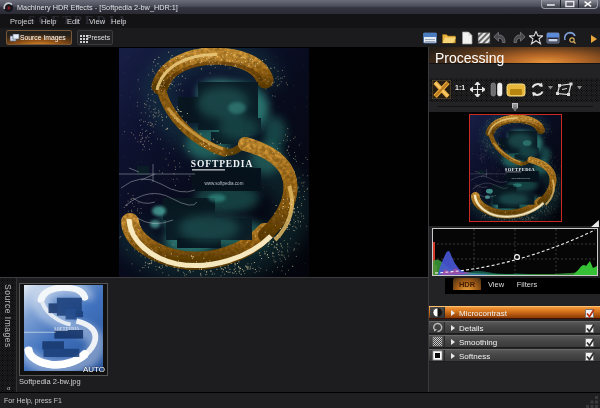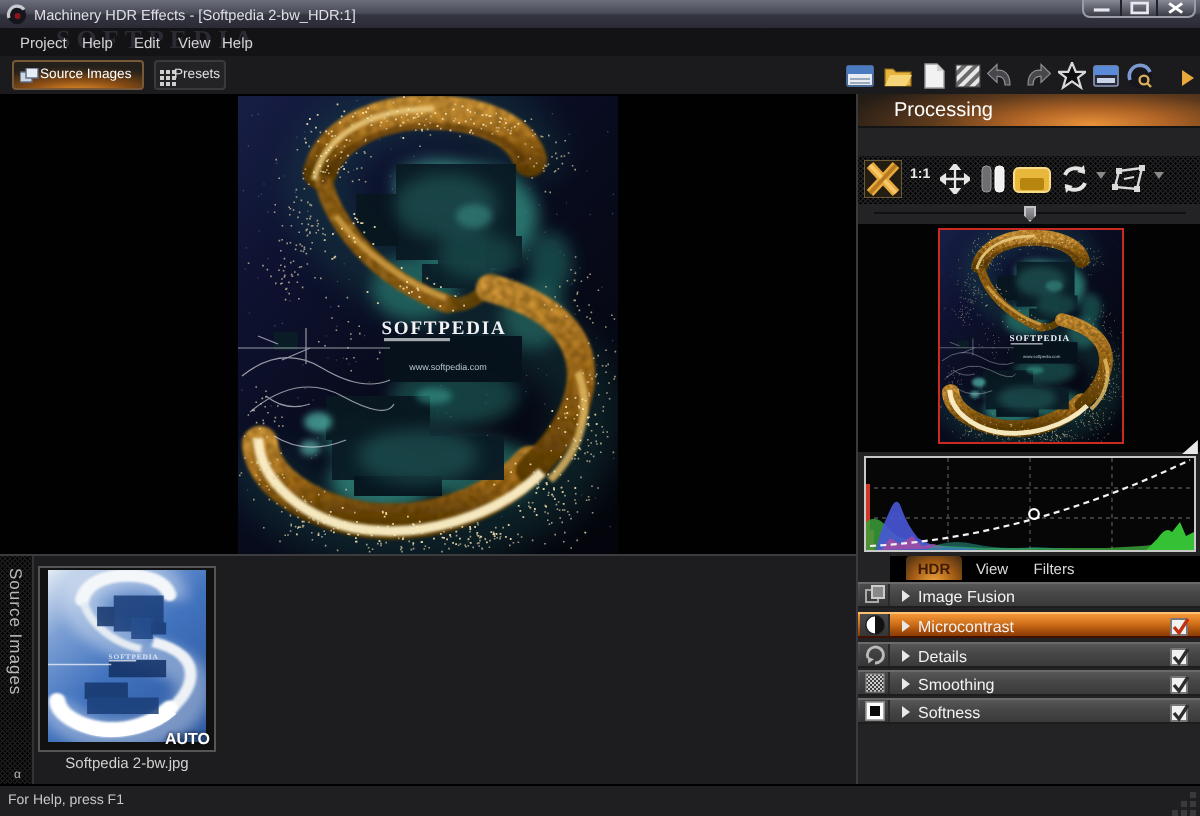--- a/index.html
+++ b/index.html
@@ -13,21 +13,21 @@
 #menubar{left:0;top:14px;width:600px;height:14px;background:#131316}
 #menubar span{color:#d4d4d6;font-size:7.5px;position:absolute;top:3px}
 #toolbar{left:0;top:28px;width:600px;height:19px;background:#1b1b1d}
 #tabSrc{left:6px;top:2px;width:66px;height:15px;border:1px solid #77593a;border-radius:2px;background:radial-gradient(ellipse 90% 100% at 50% 115%,#e8922c 0,#8a4d14 45%,#352718 85%,#23201c 100%)}
 #tabSrc span{position:absolute;left:13px;top:3px;color:#fff;font-size:6.8px}
 #tabPre{left:77px;top:2px;width:36px;height:15px;border:1px solid #3a3a3c;border-radius:2px;background:#232325}
 #tabPre span{position:absolute;left:9px;top:3px;color:#e0e0e0;font-size:6.8px}
 #canvas{left:0;top:47px;width:428px;height:230px;background:#010102;overflow:hidden}
 #rpanel{left:428px;top:47px;width:172px;height:345px;background:#232325;border-left:1px solid #3a3a3c}
 #prochdr{left:0;top:0;width:171px;height:17px;background:radial-gradient(ellipse 75% 160% at 68% 95%,#e8923a 0,#b06426 30%,#5e3a1c 62%,#241d16 100%);border-bottom:1px solid #141414}
-#prochdr span{position:absolute;left:18px;top:3px;color:#fff;font-size:10px}
+#prochdr span{position:absolute;left:6px;top:3px;color:#fff;font-size:14px}
 #navbar{left:0;top:17px;width:171px;height:14px;background:linear-gradient(180deg,#323234,#262628);border-bottom:1px solid #1a1a1a}
 #navbar span{position:absolute;left:26px;top:2.5px;color:#e2e2e2;font-size:8px}
 #navicons{left:0;top:31px;width:171px;height:24px}
 #navslider{left:0;top:55px;width:171px;height:10px}
 #navview{left:0;top:65px;width:171px;height:114px;background:#030304}
 #histo{left:3px;top:181px;width:166px;height:48px;background:#060606;border:1px solid #c9c9c9}
 #tabs2{left:16px;top:231px;width:171px;height:16px;background:#000000}
 .t2{position:absolute;top:0;height:12px;color:#dcdcdc;font-size:7.5px;text-align:center;padding-top:2px}
 #tabHDR{left:8px;width:28px;background:radial-gradient(ellipse at 50% 110%,#f0a43c 0,#a05a14 55%,#3c2a16 100%);color:#401c06;font-weight:bold;border-radius:2px 2px 0 0}
 #tabBasic{left:38px;width:26px}
@@ -36,21 +36,21 @@
 .row .ic{position:absolute;left:1px;top:0;width:15px;height:11px;background:linear-gradient(180deg,#4a4a4a,#353535);border-right:1px solid #2a2a2a}
 .row .ar{position:absolute;left:22px;top:2.5px;width:0;height:0;border-left:4px solid #e8e8e8;border-top:3px solid transparent;border-bottom:3px solid transparent}
 .row .lb{position:absolute;left:30px;top:1.5px;color:#f2f2f2;font-size:8px}
 .row .cb{position:absolute;right:6px;top:1.5px;width:9px;height:9px;background:#f2f2f2;border:1px solid #777;border-radius:1px}
 #rowMC{background:linear-gradient(180deg,#f5983a 0,#d4741c 40%,#a9500c 75%,#8a3c06 100%);border-top:1px solid #ffc070;border-bottom:1px solid #401000}
 
 #blpanel{left:0;top:277px;width:428px;height:115px;background:#1d1d1f;border-top:1px solid #3c3c3e}
 #vstrip{left:0;top:0;width:17px;height:115px;border-right:1px solid #333;}
 #vstrip span{position:absolute;left:3px;top:6px;color:#b8b8b8;font-size:8.5px;writing-mode:vertical-lr;letter-spacing:.5px}
 #thumbcell{left:19px;top:5px;width:89px;height:93px;background:#111;border:1px solid #555}
-#caption{left:19px;top:99px;width:89px;text-align:center;color:#d0d0d0;font-size:7.5px}
+#caption{left:19px;top:99px;width:89px;color:#d0d0d0;font-size:7.5px}
 #statusbar{left:0;top:392px;width:600px;height:16px;background:#1f1f21;border-top:1px solid #000;color:#c8c8c8;font-size:7px}
 #statusbar span{position:absolute;left:4px;top:4px}
 .tbi{position:absolute;top:3px;width:14px;height:14px}
 </style></head><body>
 
 <div class="abs" id="title">
  <svg class="abs" style="left:3px;top:2px" width="11" height="11" viewBox="0 0 11 11">
   <circle cx="5.5" cy="5.5" r="4.6" fill="#15161c"></circle>
   <path d="M1.5 7 A4.4 4.4 0 0 1 5.5 1.1 A4.4 4.4 0 0 1 9 2.8" stroke="#c8cad2" stroke-width="1.6" fill="none"></path>
   <circle cx="5.8" cy="6" r="1.5" fill="#8a1420"></circle>
@@ -348,30 +348,20 @@
   <path d="M30 46 q10 -6 24 -3 t30 1.5 l20 1z" fill="#2a9a8a" opacity=".55"></path>
   <path d="M2 44 Q80 40 162 1" fill="none" stroke="#f2f2f2" stroke-width="1.1" stroke-dasharray="3 2.2"></path>
   <circle cx="84" cy="28" r="2.4" fill="#060606" stroke="#fff" stroke-width="1.1"></circle>
  </svg>
     </div>
  <div class="abs" id="tabs2">
    <div class="t2" id="tabHDR">HDR</div>
       <div class="t2" id="tabBasic">View</div>
       <div class="t2" id="tabFil">Filters</div>
  </div>
- <div class="row" style="top:244px">
-      <div class="ic">
-        <svg style="position:absolute;left:2px;top:0" width="11" height="11" viewBox="0 0 11 11">
-          <rect x="1" y="3" width="6" height="6" fill="none" stroke="#aaa" stroke-width="1"></rect>
-          <rect x="4" y="1" width="6" height="6" fill="#888" stroke="#ccc" stroke-width="1"></rect>
-        </svg>
-      </div>
-      <div class="ar"></div>
-      <div class="lb">Image Fusion</div>
-    </div>
     <div class="row" id="rowMC" style="top:259px">
       <div class="ic">
         <svg style="position:absolute;left:2px;top:0" width="11" height="11" viewBox="0 0 11 11">
           <circle cx="5.5" cy="5.5" r="4.6" fill="#fff" stroke="#222" stroke-width=".8"></circle>
           <path d="M5.5 .9 A4.6 4.6 0 0 1 5.5 10.1z" fill="#111"></path>
         </svg>
       </div>
       <div class="ar"></div>
       <div class="lb">Microcontrast</div>
       <div class="cb">
@@ -460,21 +450,21 @@
  <rect x="124" y="70" width="18" height="16" fill="#183a74"></rect>
  <rect x="73" y="120" width="69" height="23" fill="#123064"></rect>
  <rect x="44" y="150" width="52" height="22" fill="#16366c"></rect>
  <rect x="47" y="170" width="86" height="22" fill="#1a3e78"></rect>
 </g>
 <path d="M0 126 H76 M73 121 h33" stroke="#e8ecf4" stroke-width="2" opacity=".8"></path>
 <path d="M152 190 C130 212 92 224 58 218 C34 213 11 196 10 172" fill="none" stroke="#ffffff" stroke-width="6" filter="url(#b1)"></path>
 <text x="103" y="119" font-family="Liberation Serif,serif" font-size="9" fill="#e8eef6" text-anchor="middle" letter-spacing="1" opacity=".85" font-weight="bold">SOFTPEDIA</text>
 </g>
       </svg>
-   <div class="abs" style="right:2px;bottom:1px;color:#fff;font-weight:bold;font-size:8px;text-shadow:0 0 2px #000">AUTO</div>
+   <div class="abs" style="right:2px;bottom:1px;color:#fff;font-weight:normal;font-size:8px;text-shadow:0 0 2px #000">AUTO</div>
  </div>
  <div class="abs" id="caption">Softpedia 2-bw.jpg</div>
  <div class="abs" style="left:7px;top:107px;color:#b8b8b8;font-size:6px">α</div>
 </div>
 
 <div class="abs" id="statusbar">
     <span>For Help, press F1</span>
  <svg class="abs" style="right:1px;top:3px" width="13" height="13" viewBox="0 0 13 13">
       <g fill="#3a3a3c">
         <rect x="9" width="3" height="3"></rect>

